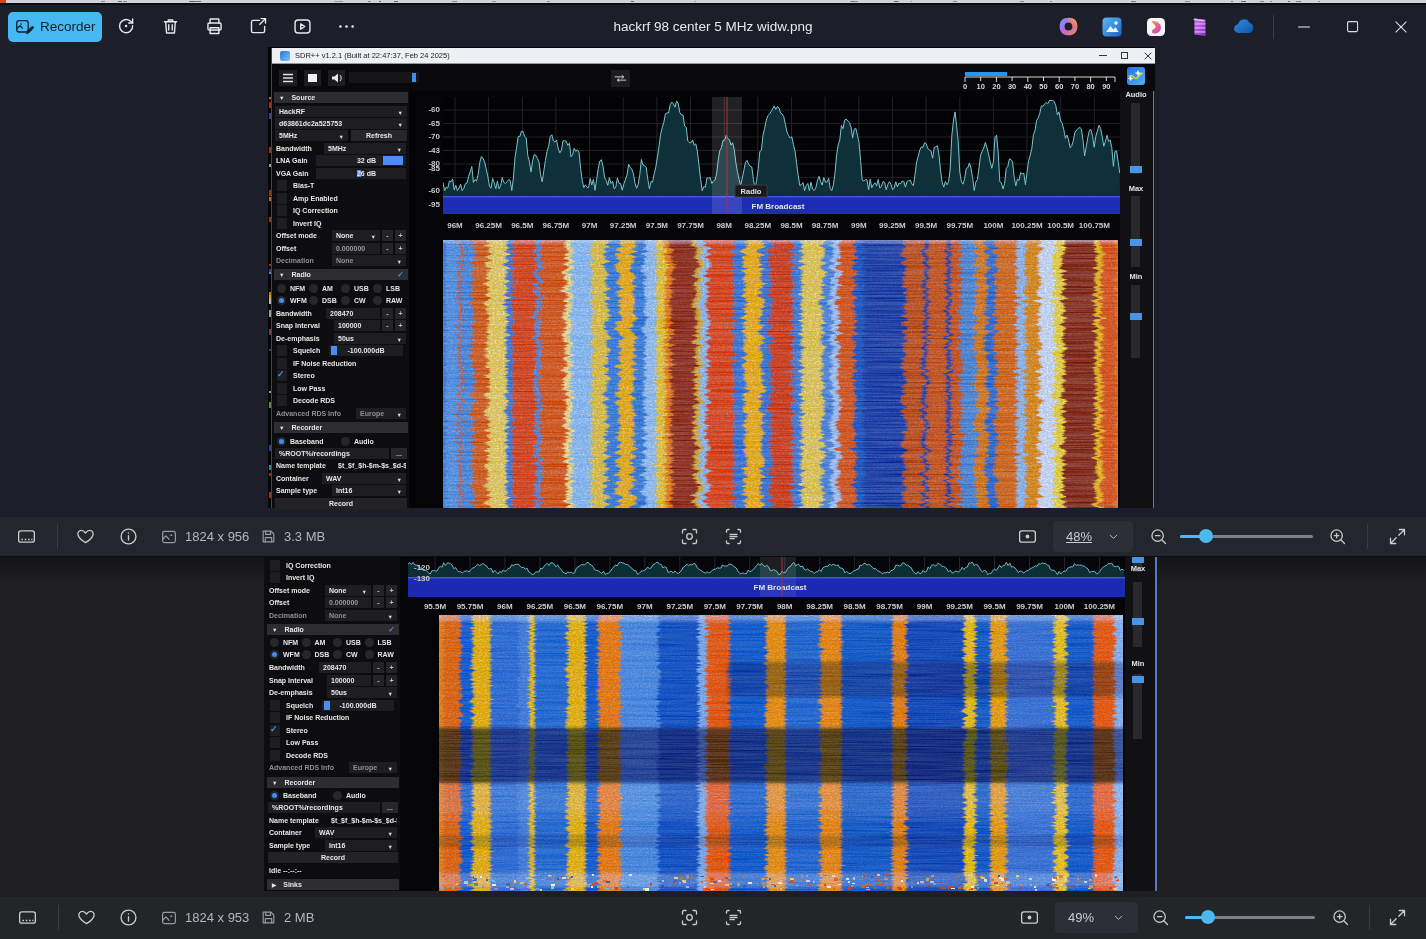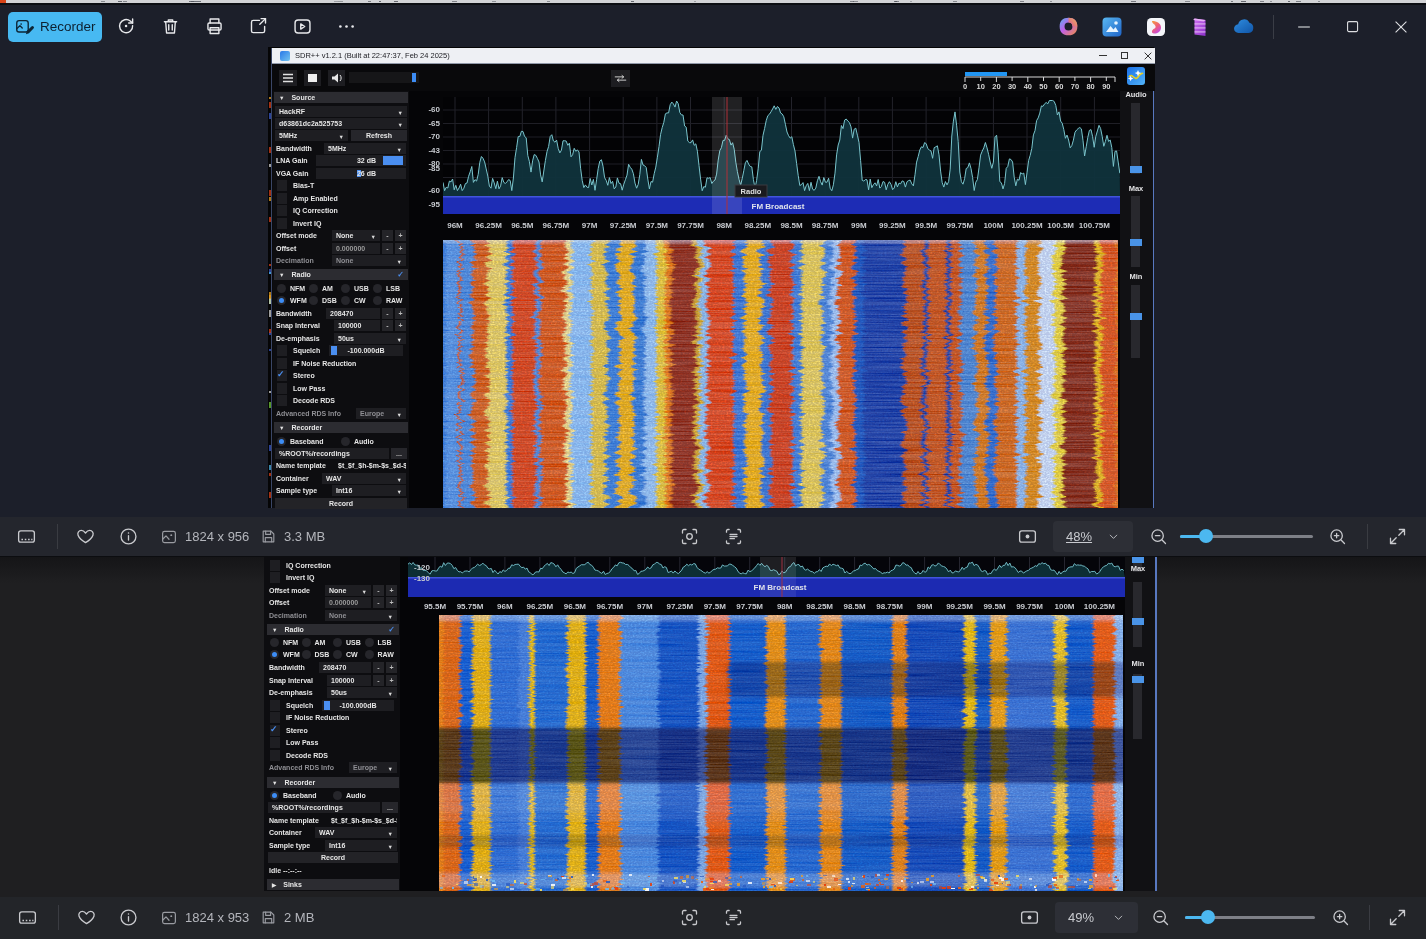--- a/index.html
+++ b/index.html
@@ -70,20 +70,21 @@
       </svg>
       <svg style="position:absolute;left:292px;top:11px;" width="21" height="21" viewBox="0 0 24 24" fill="none" xmlns="http://www.w3.org/2000/svg">
         <rect x="3.5" y="4.5" width="17" height="15" rx="3.5" stroke="#e8e9ec" stroke-width="1.6" stroke-linecap="round" stroke-linejoin="round"></rect>
         <path d="M10 9l4.5 3L10 15z" stroke="#e8e9ec" stroke-width="1.6" stroke-linecap="round" stroke-linejoin="round"></path>
       </svg>
       <svg style="position:absolute;left:336px;top:11px;" width="21" height="21" viewBox="0 0 24 24" fill="none" xmlns="http://www.w3.org/2000/svg">
         <circle cx="5" cy="12" r="1.5" fill="#e8e9ec"></circle>
         <circle cx="12" cy="12" r="1.5" fill="#e8e9ec"></circle>
         <circle cx="19" cy="12" r="1.5" fill="#e8e9ec"></circle>
       </svg>
+      <div style="position:absolute;left:563px;top:7px;width:300px;height:30px;color:#e6e7ea;font-size:13.5px;line-height:30px;text-align:center;">hackrf 98 center 5 MHz widw.png</div>
       <svg style="position:absolute;left:1056px;top:9px;" width="25" height="25" viewBox="0 0 24 24" fill="none" xmlns="http://www.w3.org/2000/svg">
         <defs>
 <linearGradient id="cpA" x1="0" y1="0" x2="1" y2="1">
             <stop offset="0" stop-color="#5ab0f0"></stop>
             <stop offset="0.45" stop-color="#c060e8"></stop>
             <stop offset="1" stop-color="#f09040"></stop>
           </linearGradient>
 <linearGradient id="cpB" x1="1" y1="0" x2="0" y2="1">
             <stop offset="0" stop-color="#f0c050"></stop>
             <stop offset="1" stop-color="#e05088"></stop>

